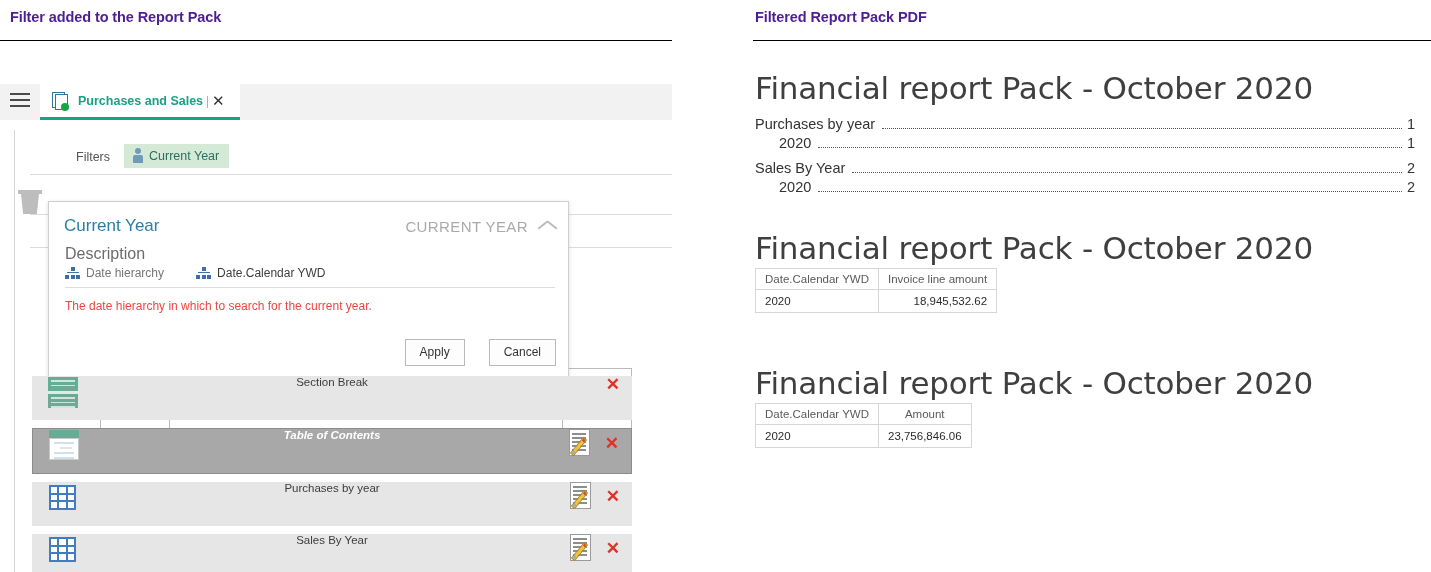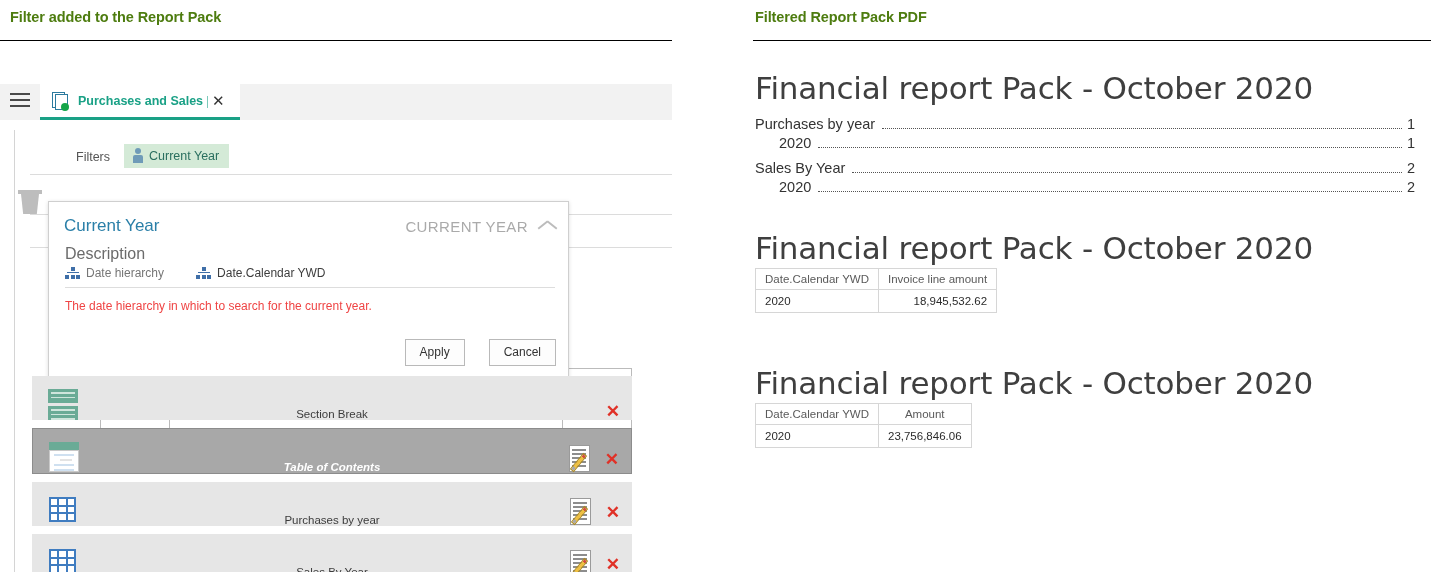--- a/index.html
+++ b/index.html
@@ -10,21 +10,21 @@
     font-family: "Liberation Sans", sans-serif;
     overflow: hidden;
   }
   .page { position: relative; width: 1431px; height: 572px; }
 
   
   .caption {
     position: absolute;
     font-size: 14.5px;
     font-weight: bold;
-    color: #4d7c0f;
+    color: #4c1d95;
     letter-spacing: -0.1px;
     white-space: nowrap;
   }
   .caption-rule {
     position: absolute;
     height: 1px;
     background: #000000;
   }
 
   
@@ -223,21 +223,21 @@
   
   .rowlist {
     position: absolute; left: 32px; top: 246px;
     width: 600px;
   }
   .row {
     position: relative;
     height: 44px;
     background: #e6e6e6;
     margin-bottom: 8px;
-    display: flex; align-items: flex-end;
+    display: flex; align-items: flex-start;
     cursor: pointer;
   }
   .row.selected {
     background: #a8a8a8;
     border: 1px solid #8c8c8c;
     height: 46px;
   }
   .row-icon { width: 36px; height: 32px; margin-left: 13px; position: relative; flex: 0 0 36px; }
   .row-label {
     position: absolute; left: 0; right: 0; text-align: center;

